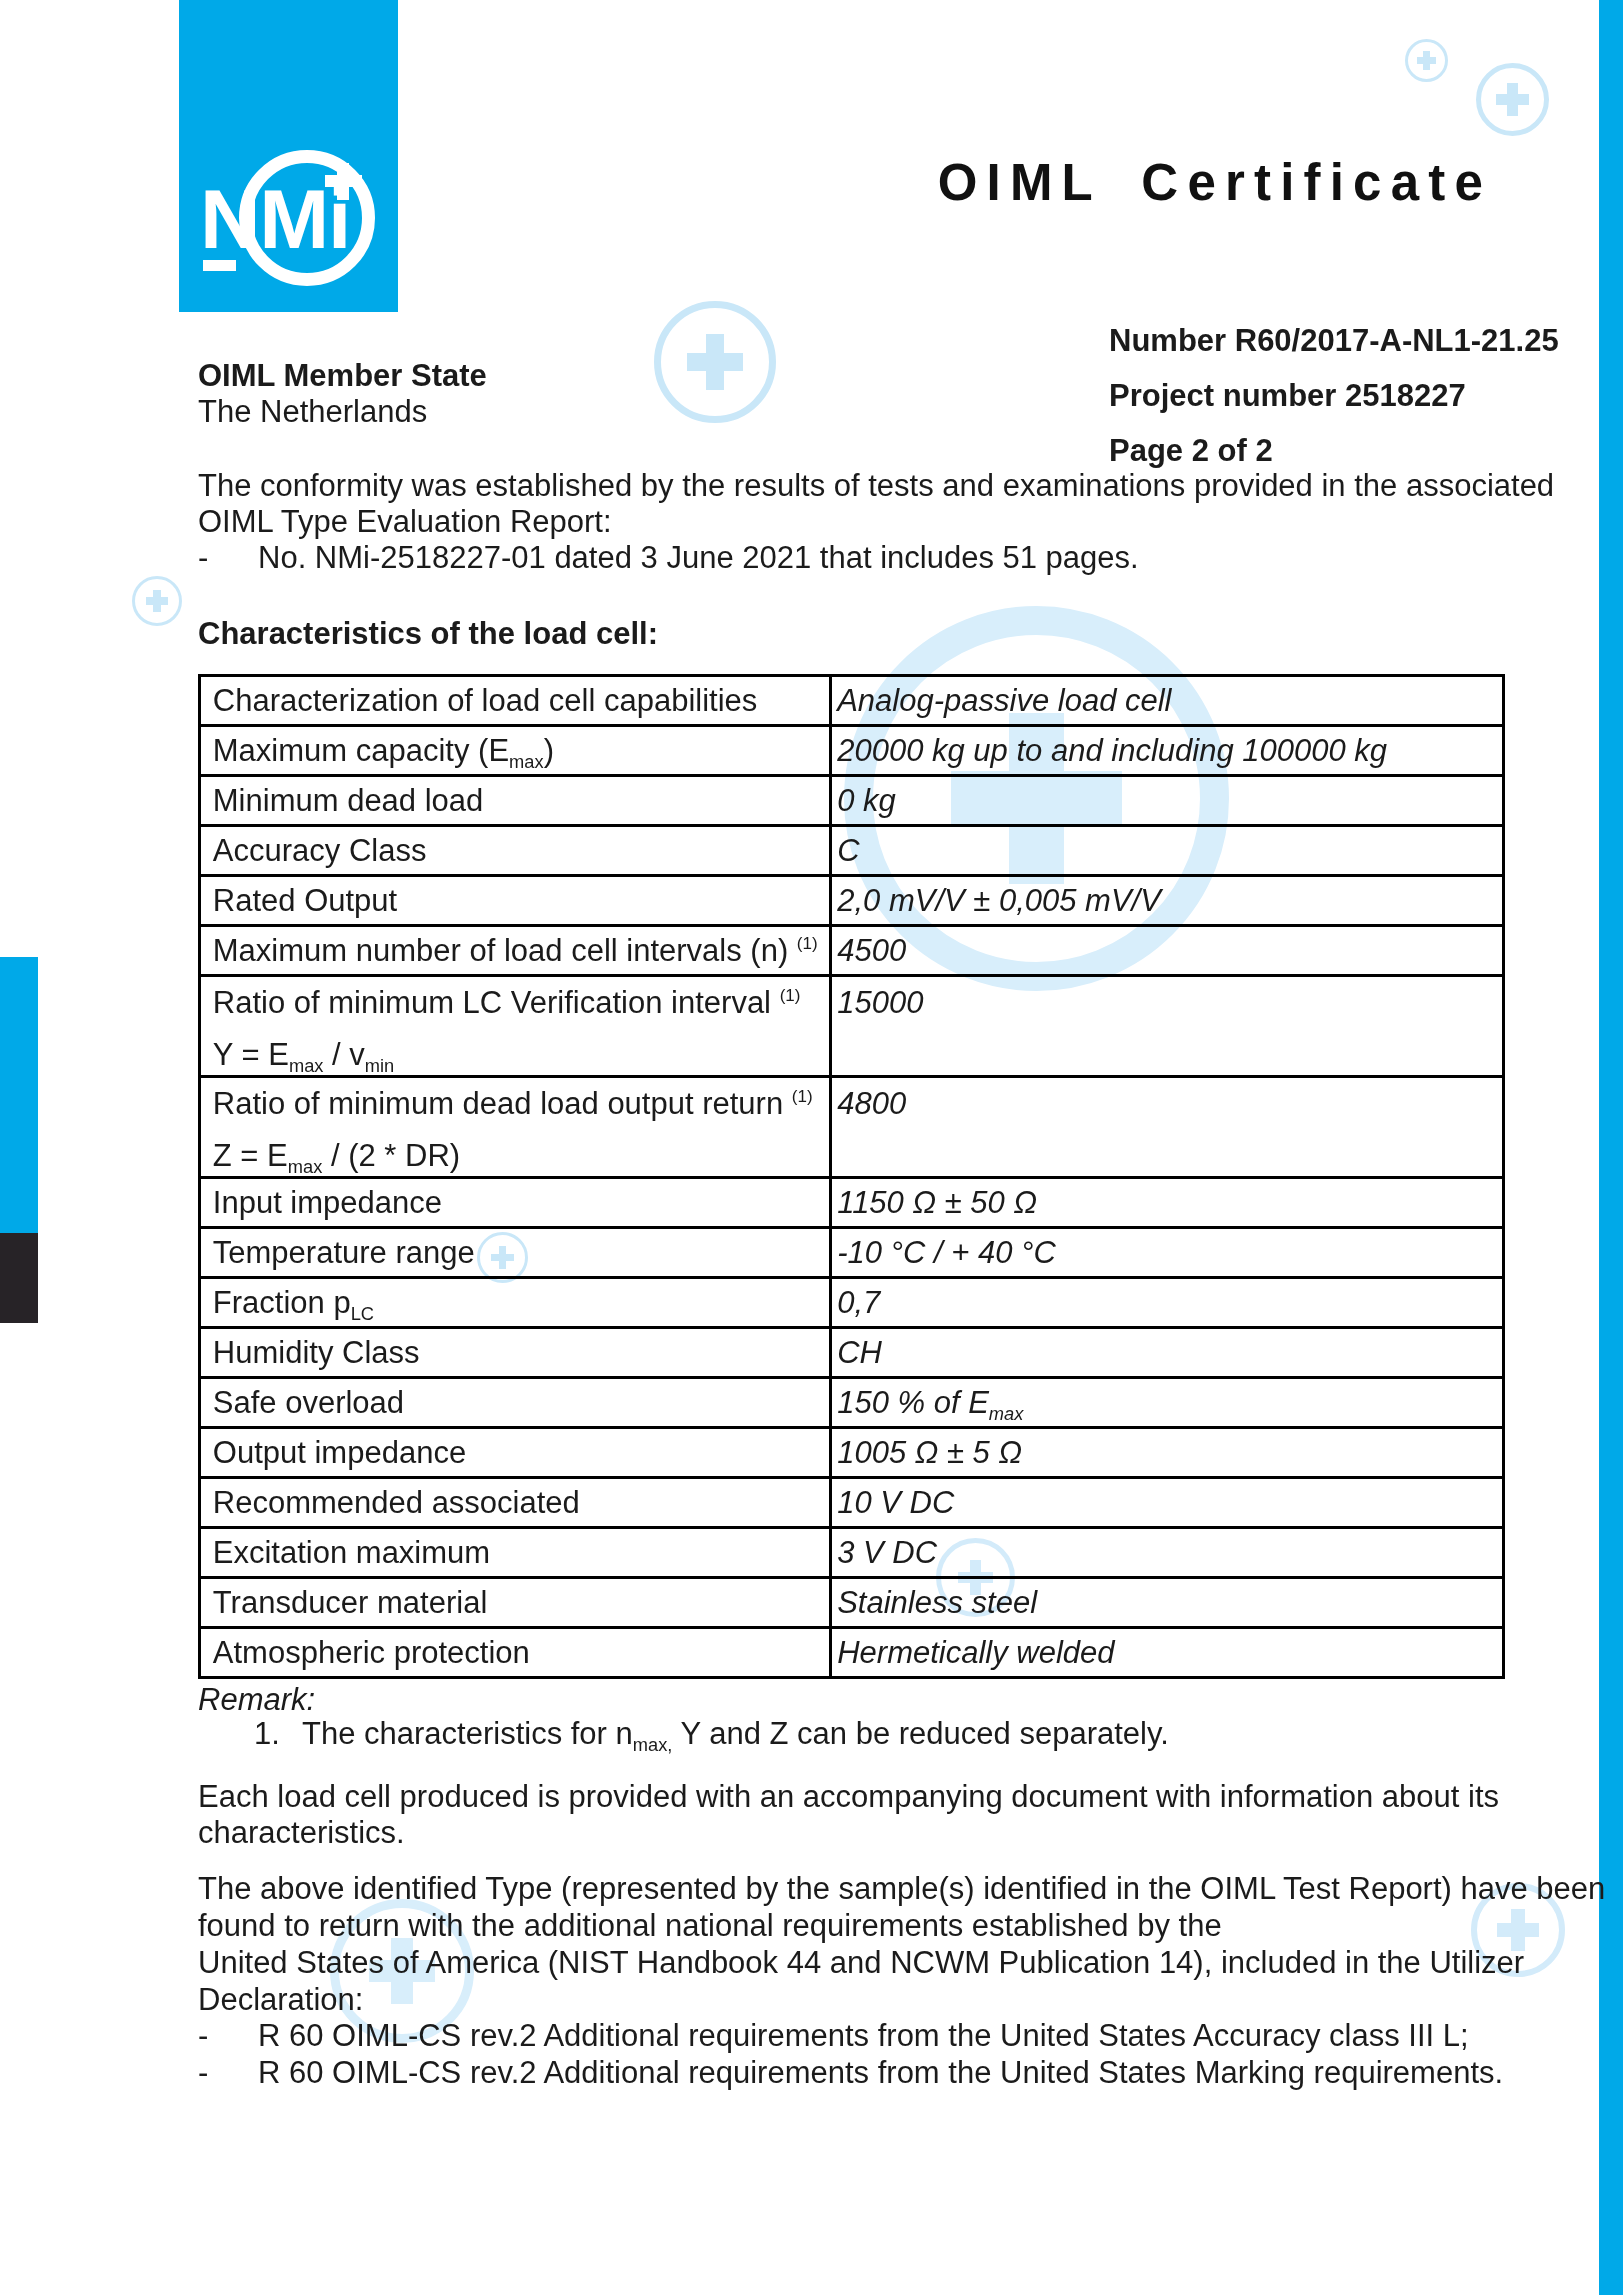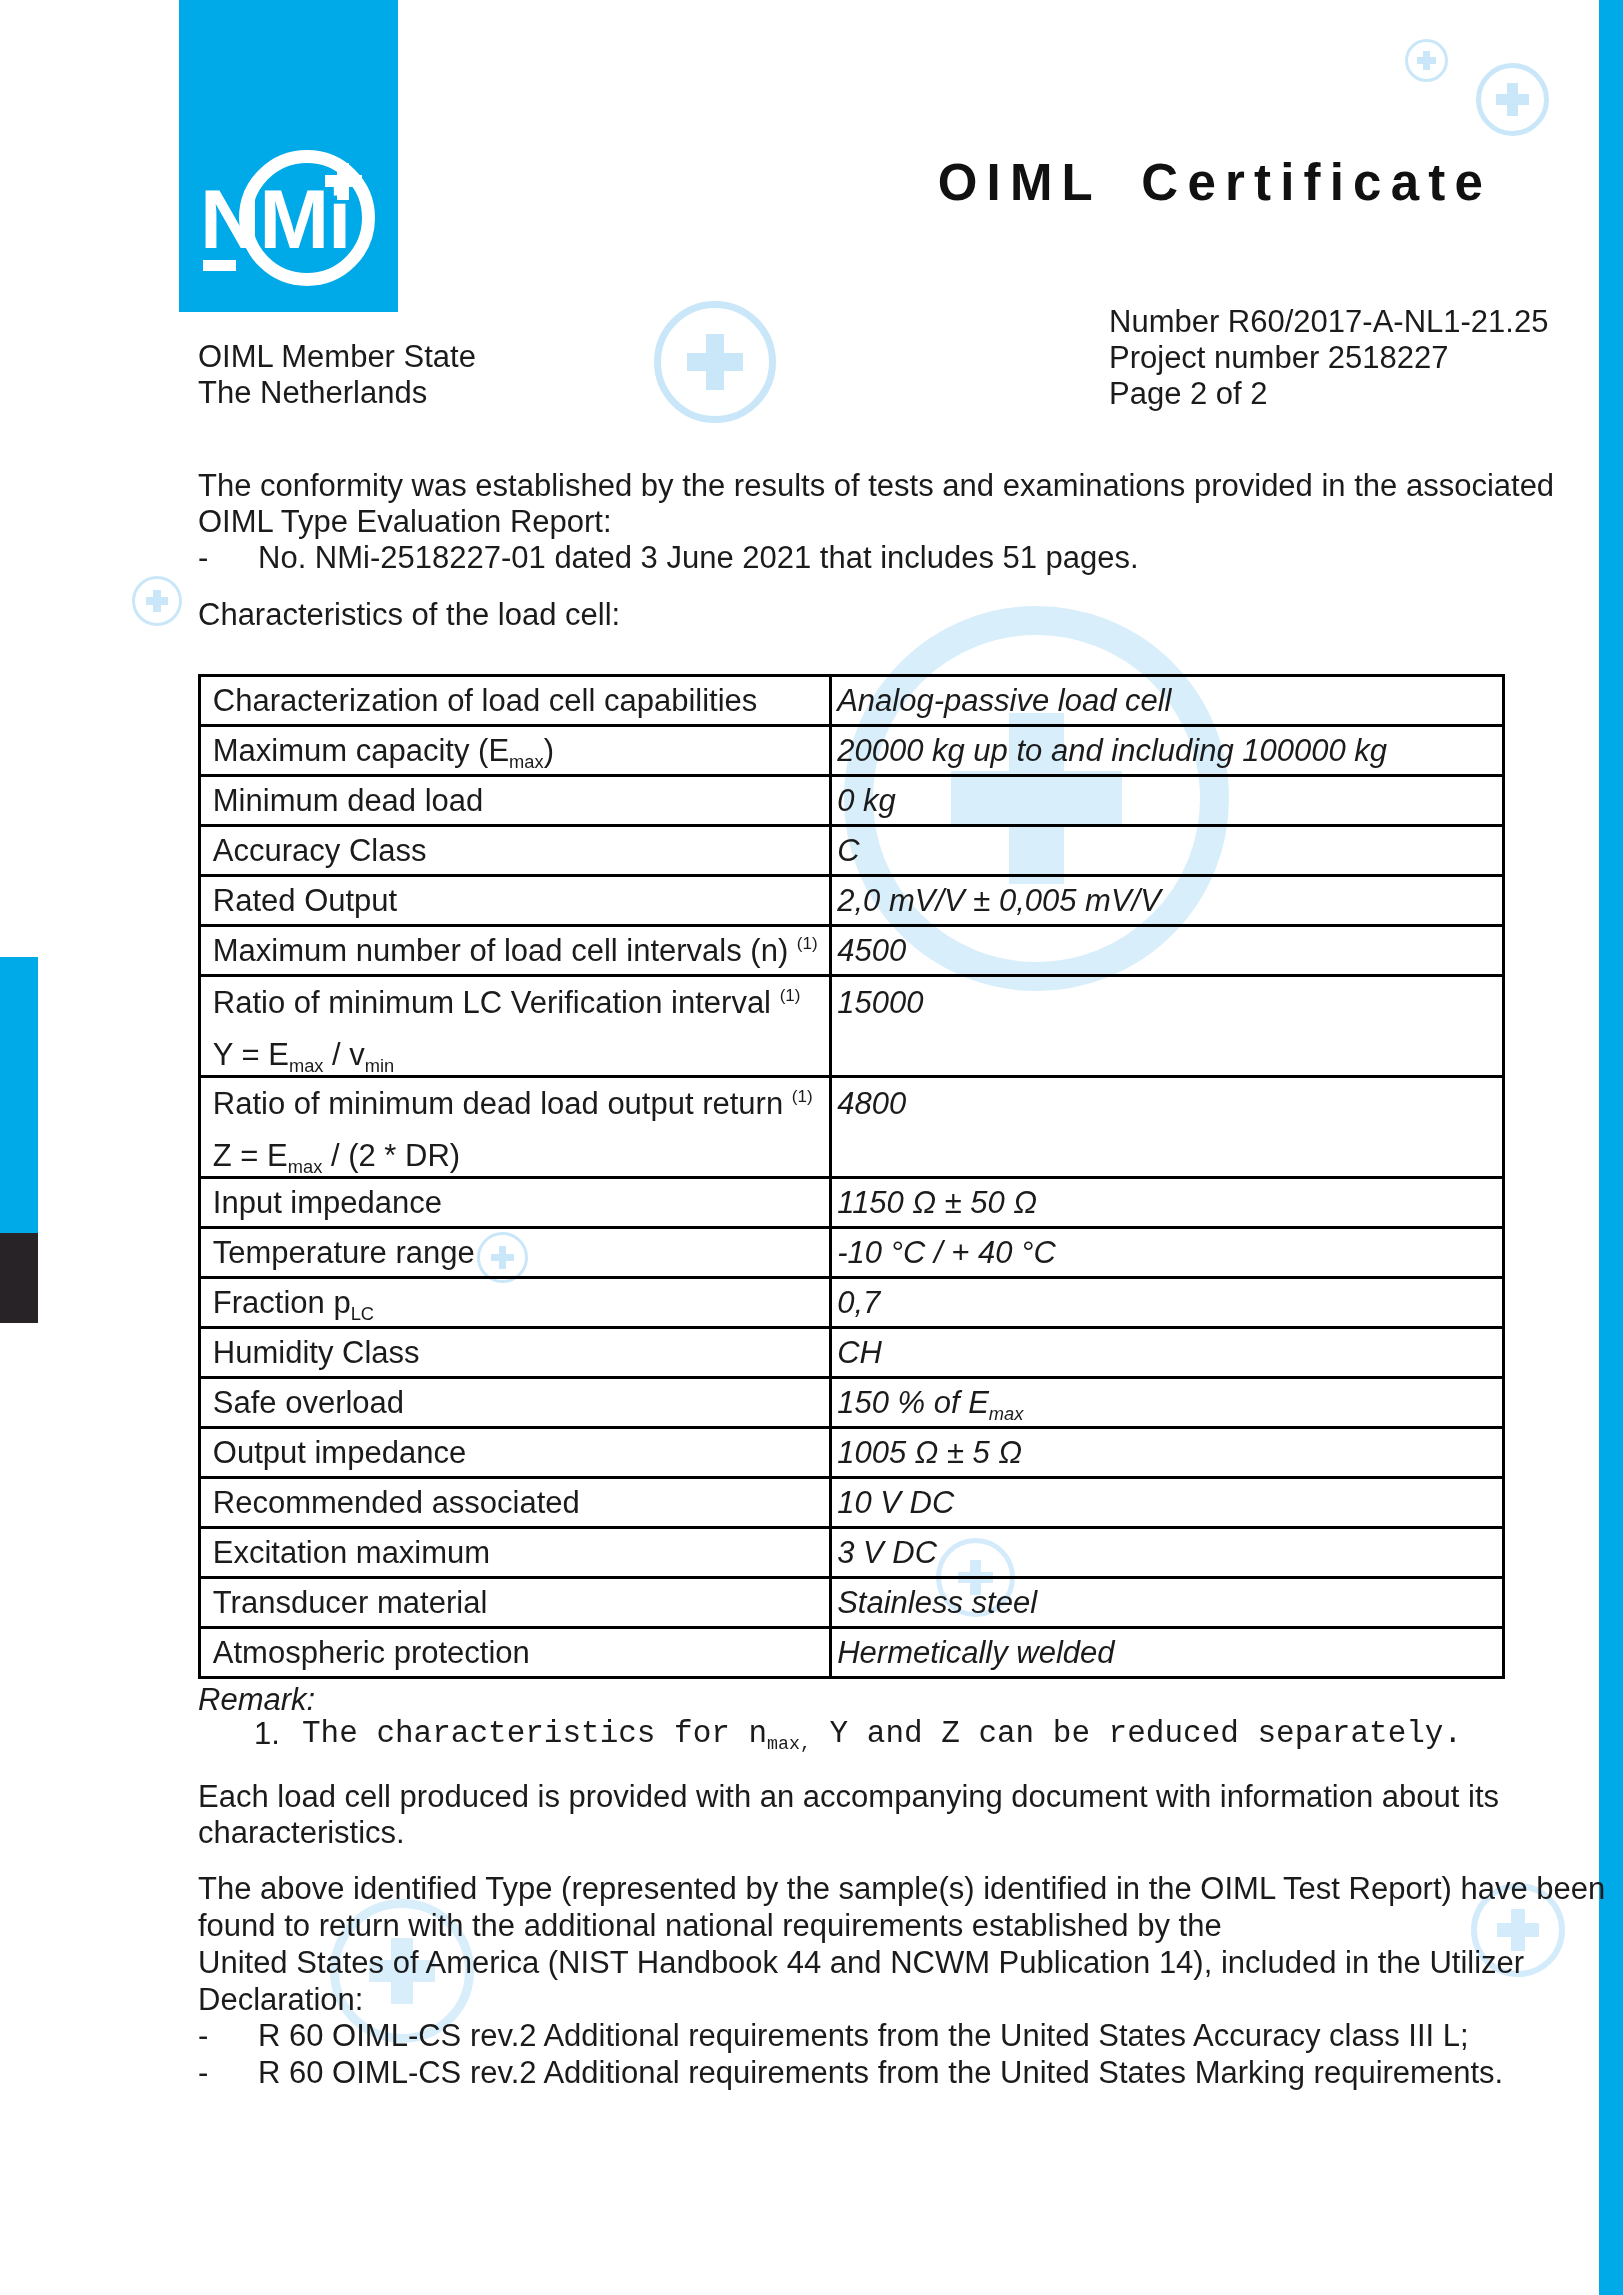--- a/index.html
+++ b/index.html
@@ -7,21 +7,21 @@
     position:relative;
     width:1623px;height:2295px;
     background:#ffffff;
     overflow:hidden;
     font-family:"Liberation Sans",sans-serif;
     color:#1b1b1b;
     font-size:31px;
   }
   .abs{position:absolute;}
   .line{line-height:36px;white-space:nowrap;}
-  .b{font-weight:normal;}
+  .b{font-weight:bold;margin-top:19px;}
   sub{font-size:18.3px;line-height:0;vertical-align:-6.5px;}
   sup{font-size:17px;line-height:0;vertical-align:11.8px;}
 
   
   .bar-right{position:absolute;left:1599px;top:0;width:25px;height:2295px;background:#00a9e8;}
   .bar-left-cyan{position:absolute;left:0;top:957px;width:38px;height:277px;background:#00a9e8;}
   .bar-left-black{position:absolute;left:0;top:1233px;width:38px;height:90px;background:#272327;}
 
   
   .wm{position:absolute;border-style:solid;border-color:var(--wmc,#c9e7f8);border-radius:50%;box-sizing:border-box;}
@@ -282,21 +282,21 @@
           <td class="val">
             <div class="line">Hermetically welded</div>
           </td>
         </tr>
       </tbody>
   </table>
 
   <div class="abs line" style="left:198px;top:1682px;font-style:italic;">Remark:</div>
   <div class="abs" style="left:254px;top:1716px;">
     <span class="line" style="position:absolute;left:0;">1.</span>
-    <span class="line" style="position:absolute;left:48px;font-family:Liberation Mono, monospace;">The characteristics for n<sub>max,</sub> Y and Z can be reduced separately.</span>
+    <span class="line" style="position:absolute;left:48px;">The characteristics for n<sub>max,</sub> Y and Z can be reduced separately.</span>
   </div>
 
   <div class="abs" style="left:198px;top:1779px;">
     <div class="line">Each load cell produced is provided with an accompanying document with information about its</div>
     <div class="line">characteristics.</div>
   </div>
 
   <div class="abs" style="left:198px;top:1870px;">
     <div class="line" style="line-height:37px;">The above identified Type (represented by the sample(s) identified in the OIML Test Report) have been</div>
     <div class="line" style="line-height:37px;">found to return with the additional national requirements established by the</div>

